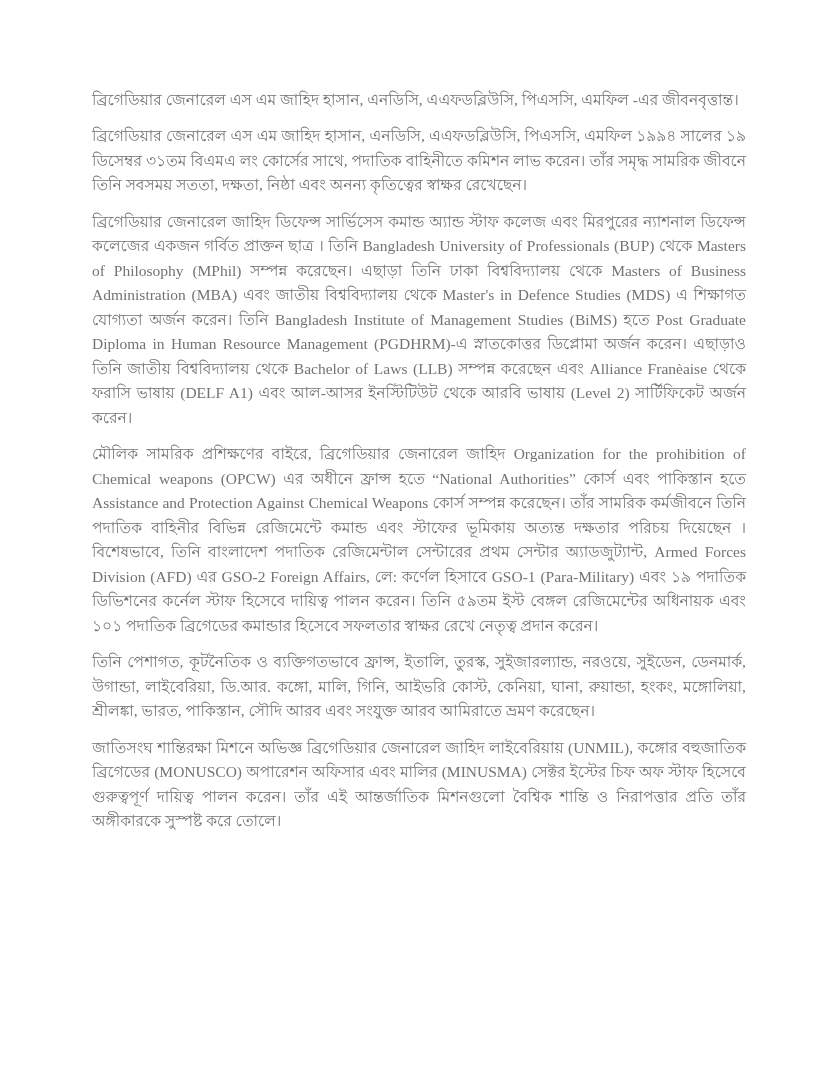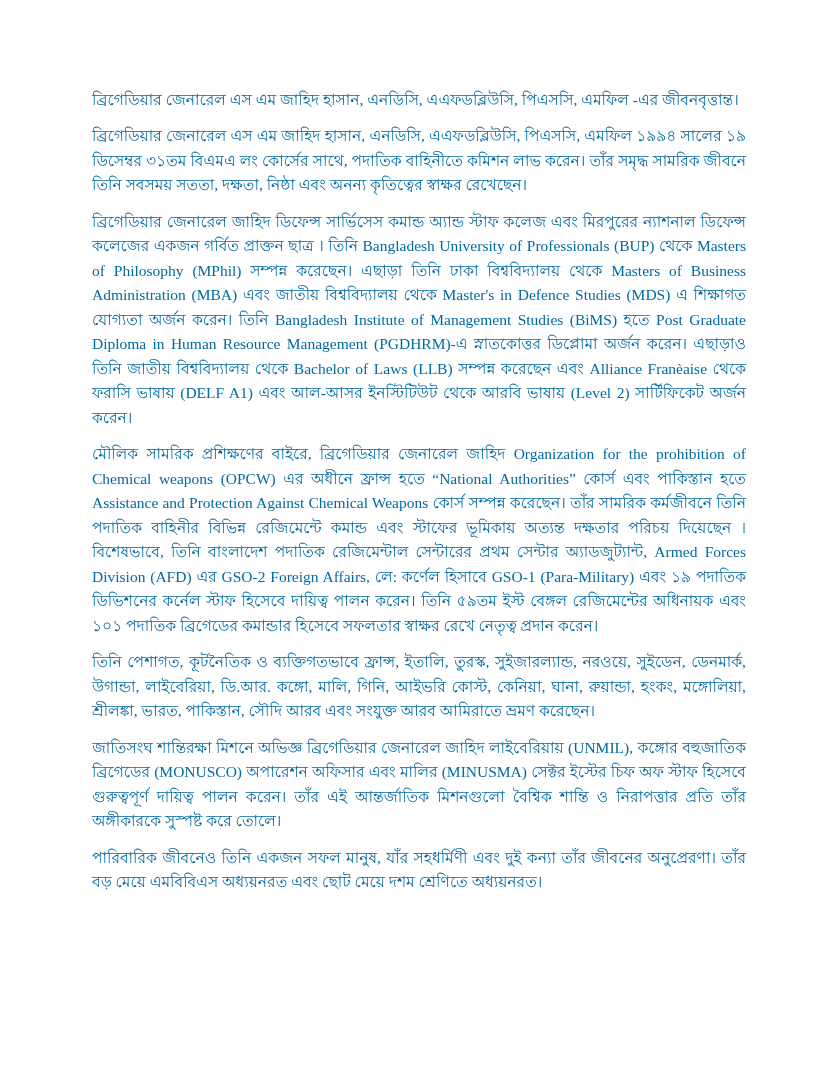--- a/index.html
+++ b/index.html
@@ -7,21 +7,21 @@
     padding: 0;
     background: #ffffff;
   }
   .page {
     position: relative;
     width: 834px;
     height: 1080px;
     background: #ffffff;
     overflow: hidden;
     font-family: "Liberation Serif", "DejaVu Serif", serif;
-    color: #0369a1;
+    color: #737373;
   }
   .content {
     position: absolute;
     left: 92px;
     top: 88px;
     width: 654px;
   }
   .doc-title {
     font-size: 15.5px;
     line-height: 24px;
@@ -48,15 +48,14 @@
 
     <p class="doc-para">ব্রিগেডিয়ার জেনারেল জাহিদ ডিফেন্স সার্ভিসেস কমান্ড অ্যান্ড স্টাফ কলেজ এবং মিরপুরের ন্যাশনাল ডিফেন্স কলেজের একজন গর্বিত প্রাক্তন ছাত্র । তিনি Bangladesh University of Professionals (BUP) থেকে Masters of Philosophy (MPhil) সম্পন্ন করেছেন। এছাড়া তিনি ঢাকা বিশ্ববিদ্যালয় থেকে Masters of Business Administration (MBA)  এবং জাতীয় বিশ্ববিদ্যালয় থেকে Master's in Defence Studies (MDS) এ শিক্ষাগত যোগ্যতা অর্জন করেন। তিনি Bangladesh Institute of Management Studies (BiMS) হতে Post Graduate Diploma in Human Resource Management (PGDHRM)-এ স্নাতকোত্তর ডিপ্লোমা অর্জন করেন। এছাড়াও তিনি জাতীয় বিশ্ববিদ্যালয় থেকে Bachelor of Laws (LLB) সম্পন্ন করেছেন এবং Alliance Franèaise থেকে ফরাসি ভাষায় (DELF A1) এবং আল-আসর ইনস্টিটিউট থেকে আরবি ভাষায় (Level 2) সার্টিফিকেট অর্জন করেন।</p>
 
     <p class="doc-para">মৌলিক সামরিক প্রশিক্ষণের বাইরে, ব্রিগেডিয়ার জেনারেল জাহিদ Organization for the prohibition of Chemical weapons (OPCW) এর অধীনে ফ্রান্স হতে “National Authorities” কোর্স এবং পাকিস্তান হতে Assistance and Protection Against Chemical Weapons কোর্স সম্পন্ন করেছেন। তাঁর সামরিক কর্মজীবনে তিনি পদাতিক বাহিনীর বিভিন্ন রেজিমেন্টে কমান্ড এবং স্টাফের ভূমিকায় অত্যন্ত দক্ষতার পরিচয় দিয়েছেন । বিশেষভাবে, তিনি বাংলাদেশ পদাতিক রেজিমেন্টাল সেন্টারের প্রথম সেন্টার অ্যাডজুট্যান্ট, Armed Forces Division (AFD) এর GSO-2  Foreign Affairs, লে: কর্ণেল হিসাবে GSO-1 (Para-Military) এবং ১৯ পদাতিক ডিভিশনের কর্নেল স্টাফ হিসেবে দায়িত্ব পালন করেন।  তিনি ৫৯তম ইস্ট বেঙ্গল রেজিমেন্টের অধিনায়ক এবং ১০১ পদাতিক ব্রিগেডের কমান্ডার হিসেবে সফলতার স্বাক্ষর রেখে নেতৃত্ব প্রদান করেন।</p>
 
     <p class="doc-para">তিনি পেশাগত, কূটনৈতিক ও ব্যক্তিগতভাবে ফ্রান্স, ইতালি, তুরস্ক, সুইজারল্যান্ড, নরওয়ে, সুইডেন, ডেনমার্ক, উগান্ডা, লাইবেরিয়া, ডি.আর. কঙ্গো, মালি, গিনি, আইভরি কোস্ট, কেনিয়া, ঘানা, রুয়ান্ডা, হংকং, মঙ্গোলিয়া, শ্রীলঙ্কা, ভারত, পাকিস্তান, সৌদি আরব এবং সংযুক্ত আরব আমিরাতে ভ্রমণ করেছেন।</p>
 
     <p class="doc-para">জাতিসংঘ শান্তিরক্ষা মিশনে অভিজ্ঞ ব্রিগেডিয়ার জেনারেল জাহিদ লাইবেরিয়ায় (UNMIL), কঙ্গোর বহুজাতিক ব্রিগেডের (MONUSCO) অপারেশন অফিসার এবং মালির (MINUSMA) সেক্টর ইস্টের চিফ অফ স্টাফ হিসেবে গুরুত্বপূর্ণ দায়িত্ব পালন করেন। তাঁর এই আন্তর্জাতিক মিশনগুলো বৈশ্বিক শান্তি ও নিরাপত্তার প্রতি তাঁর অঙ্গীকারকে সুস্পষ্ট করে তোলে।</p>
 
 
-    <p class="doc-para">পারিবারিক জীবনেও তিনি একজন সফল মানুষ, যাঁর সহধর্মিণী এবং দুই কন্যা তাঁর জীবনের অনুপ্রেরণা। তাঁর বড় মেয়ে এমবিবিএস অধ্যয়নরত এবং ছোট মেয়ে দশম শ্রেণিতে অধ্যয়নরত।</p>
   </div>
 </div>
 
 </body></html>

